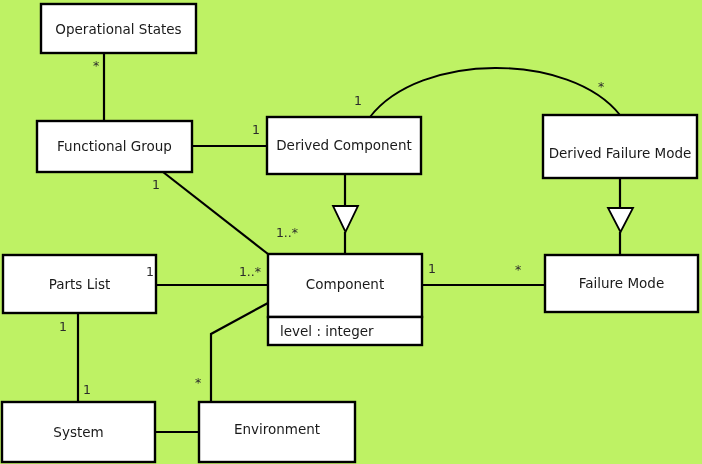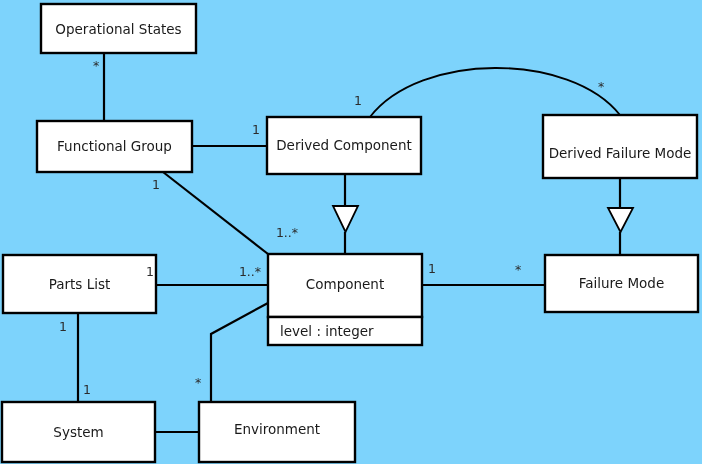--- a/index.html
+++ b/index.html
@@ -4,21 +4,21 @@
 <style>
   html, body {
     margin: 0;
     padding: 0;
     background: #ffffff;
   }
   #diagram-root {
     position: relative;
     width: 702px;
     height: 464px;
-    background: #7dd3fc;
+    background: #bef264;
     font-family: "DejaVu Sans", "Liberation Sans", sans-serif;
     overflow: hidden;
   }
   #uml-svg {
     position: absolute;
     left: 0;
     top: 0;
     width: 702px;
     height: 464px;
   }

